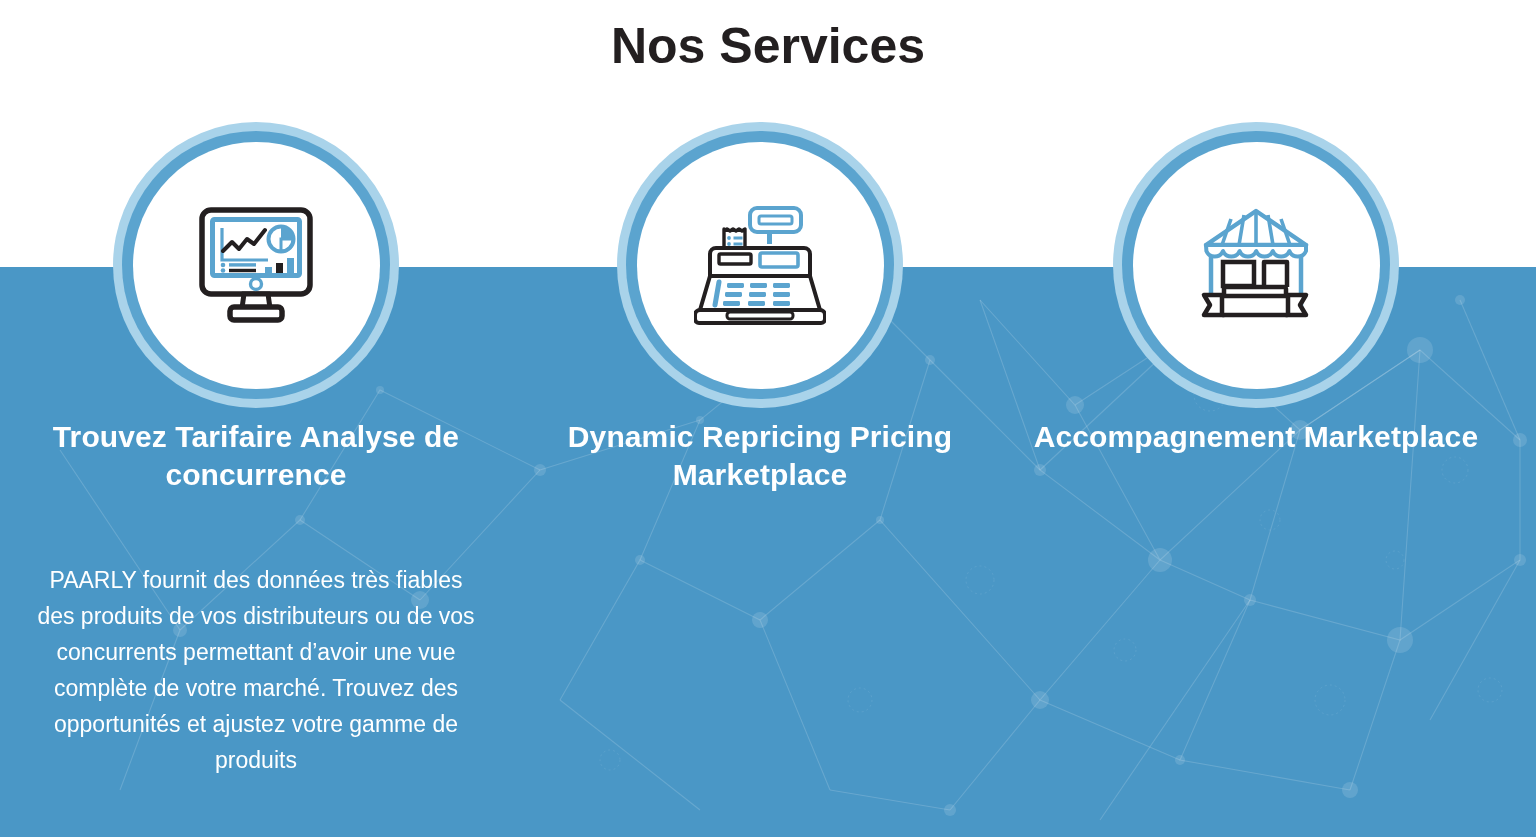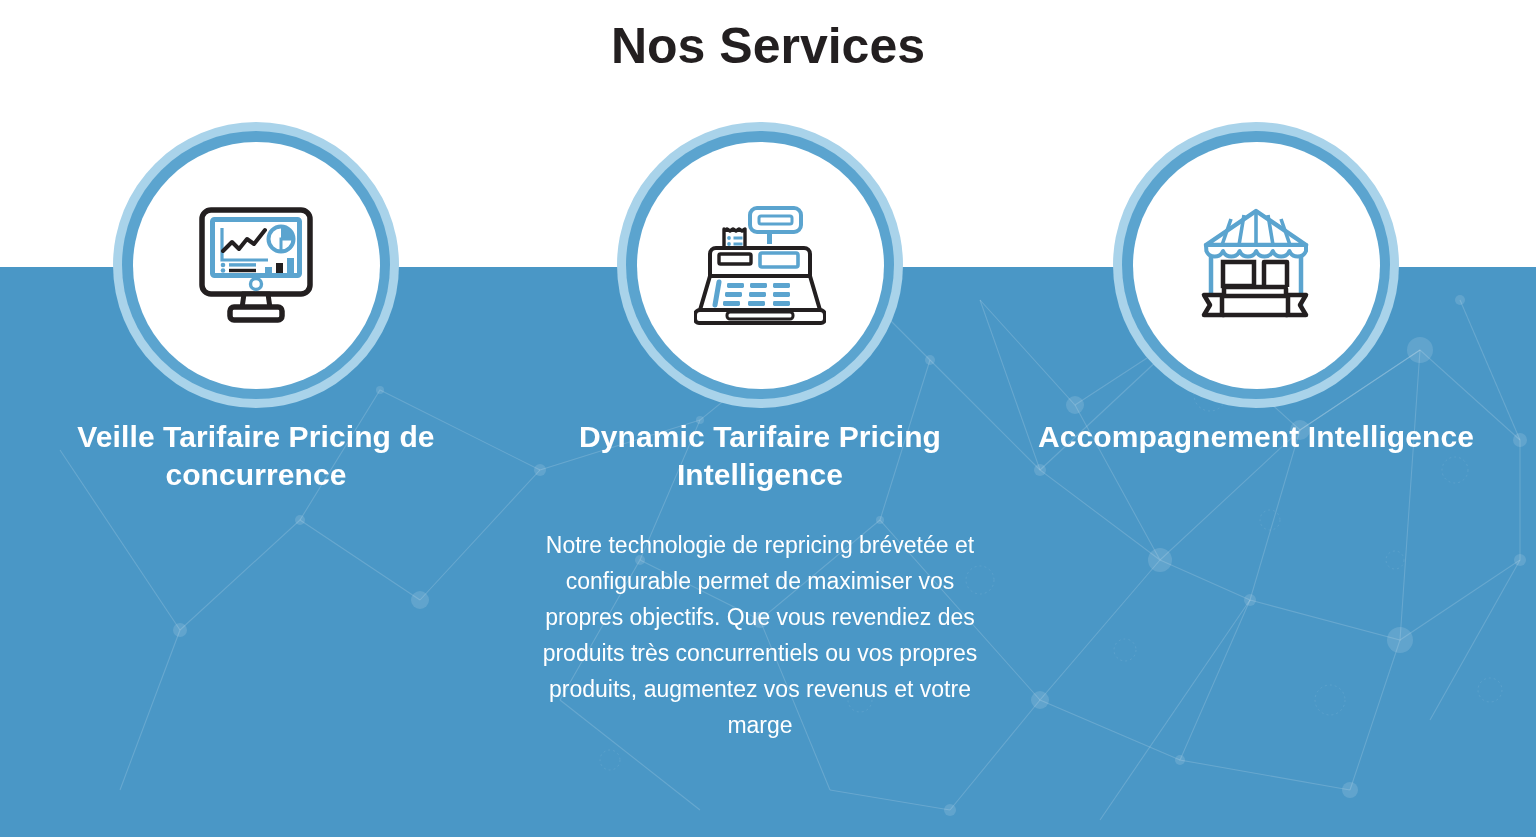--- a/index.html
+++ b/index.html
@@ -247,21 +247,22 @@
 
               <circle cx="64" cy="78" r="5.5" fill="#ffffff" stroke="#5ba4cf" stroke-width="3.4"></circle>
 
               <path d="M52 88 L50 102 L78 102 L76 88 Z" fill="#ffffff" stroke="#231f20" stroke-width="5"></path>
 
               <rect x="38" y="101" width="52" height="13" rx="4" ry="4" fill="#ffffff" stroke="#231f20" stroke-width="5.5"></rect>
             </svg>
           </div>
         </div>
       </div>
-      <div class="col-heading">Veille Tarifaire Pricing de concurrence</div>
+      <div class="col-heading">Trouvez Tarifaire Analyse de concurrence</div>
+      <div class="col-body">PAARLY fournit des données très fiables des produits de vos distributeurs ou de vos concurrents permettant d’avoir une vue complète de votre marché. Trouvez des opportunités et ajustez votre gamme de produits</div>
     </div>
 
     <div class="col col-1">
       <div class="badge">
         <div class="badge-inner-ring">
           <div class="badge-core">
             <svg width="132" height="122" viewBox="0 0 132 122">
 
               <rect x="73" y="26" width="5" height="14" fill="#5ba4cf"></rect>
 
@@ -297,22 +298,21 @@
               </g>
 
               <path d="M25 78 L21 101" stroke="#5ba4cf" stroke-width="5" stroke-linecap="round"></path>
 
               <path d="M6 106 h120 a5 5 0 0 1 5 5 v4 a4 4 0 0 1 -4 4 H5 a4 4 0 0 1 -4 -4 v-4 a5 5 0 0 1 5 -5 Z" fill="#ffffff" stroke="#231f20" stroke-width="4"></path>
               <rect x="33" y="108" width="66" height="7" rx="3" ry="3" fill="#ffffff" stroke="#231f20" stroke-width="3"></rect>
             </svg>
           </div>
         </div>
       </div>
-      <div class="col-heading">Dynamic Tarifaire Pricing Intelligence</div>
-      <div class="col-body">Notre technologie de repricing brévetée et configurable permet de maximiser vos propres objectifs. Que vous revendiez des produits très concurrentiels ou vos propres produits, augmentez vos revenus et votre marge</div>
+      <div class="col-heading">Dynamic Repricing Pricing Marketplace</div>
     </div>
 
     <div class="col col-2">
       <div class="badge">
         <div class="badge-inner-ring">
           <div class="badge-core">
             <svg width="124" height="116" viewBox="0 0 124 116">
 
               <path d="M17 36 L17 104" stroke="#5ba4cf" stroke-width="4.5"></path>
               <path d="M107 36 L107 104" stroke="#5ba4cf" stroke-width="4.5"></path>
@@ -335,17 +335,17 @@
 
               <rect x="30" y="80" width="62" height="19" rx="2" ry="2" fill="#ffffff" stroke="#231f20" stroke-width="4.5"></rect>
 
               <path d="M10 88 L30 88 L30 108 L10 108 L16 98 Z" fill="#ffffff" stroke="#231f20" stroke-width="4.5" stroke-linejoin="round"></path>
               <path d="M112 88 L92 88 L92 108 L112 108 L106 98 Z" fill="#ffffff" stroke="#231f20" stroke-width="4.5" stroke-linejoin="round"></path>
               <rect x="28" y="89" width="66" height="19" rx="1" ry="1" fill="#ffffff" stroke="#231f20" stroke-width="4.5"></rect>
             </svg>
           </div>
         </div>
       </div>
-      <div class="col-heading">Accompagnement Intelligence</div>
+      <div class="col-heading">Accompagnement Marketplace</div>
     </div>
 
   </div>
 </div>
 
 </body></html>

